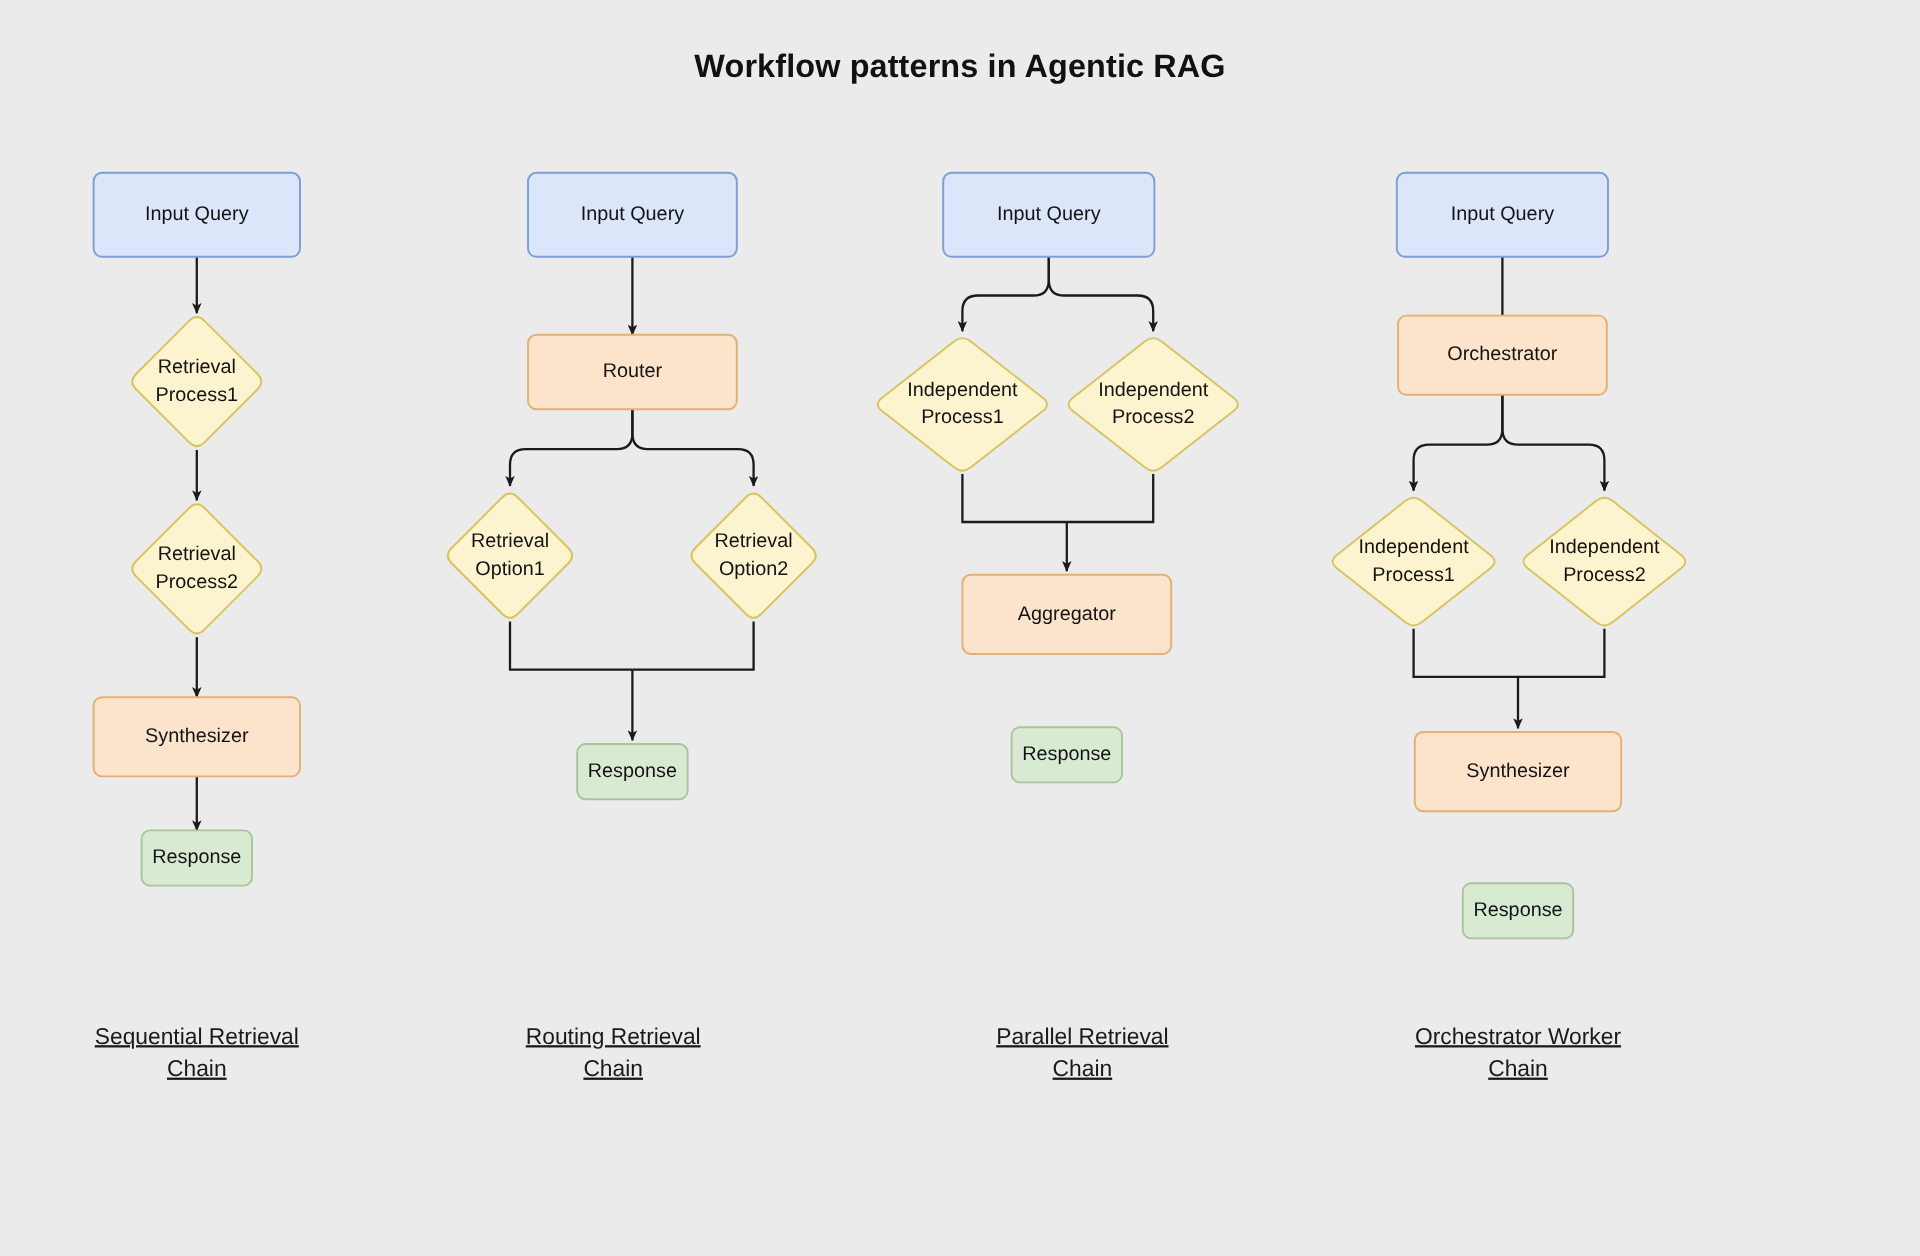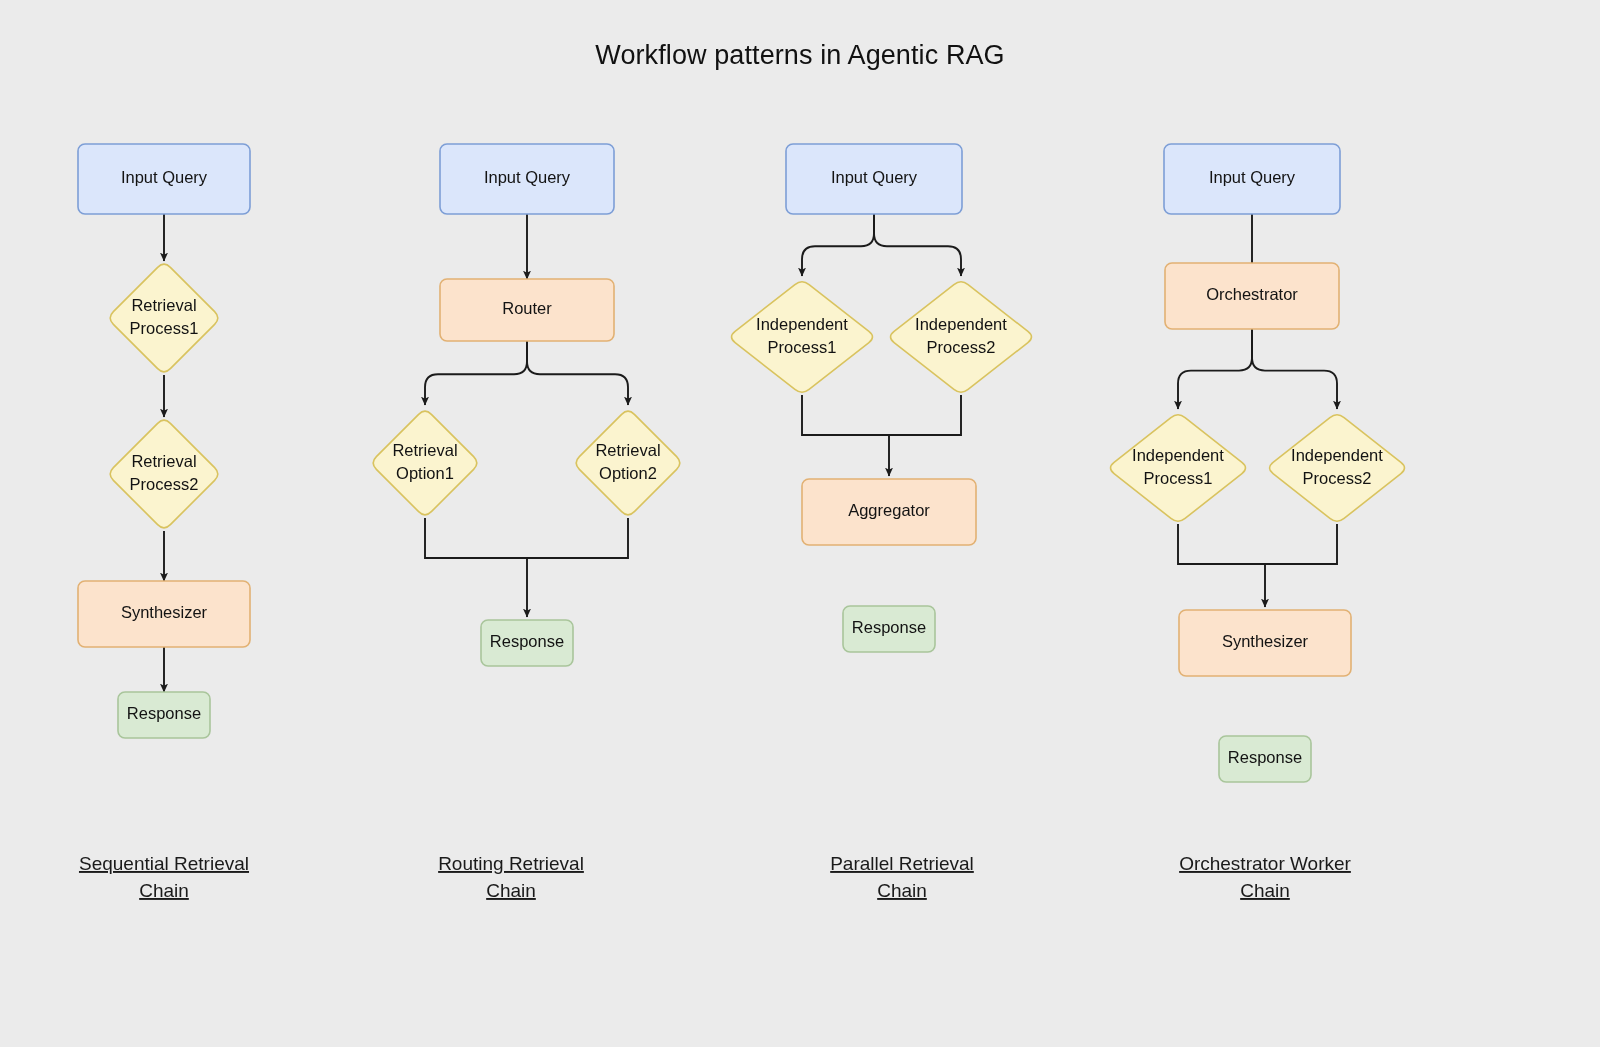--- a/index.html
+++ b/index.html
@@ -20,21 +20,21 @@
     height: 1047px;
     background: #ebebeb;
   }
   .title {
     position: absolute;
     top: 40px;
     left: 0;
     width: 1600px;
     text-align: center;
     font-size: 27px;
-    font-weight: normal;
+    font-weight: bold;
     color: #111111;
     letter-spacing: 0.1px;
   }
   svg.flow {
     position: absolute;
     top: 0;
     left: 0;
     width: 1600px;
     height: 1047px;
   }

